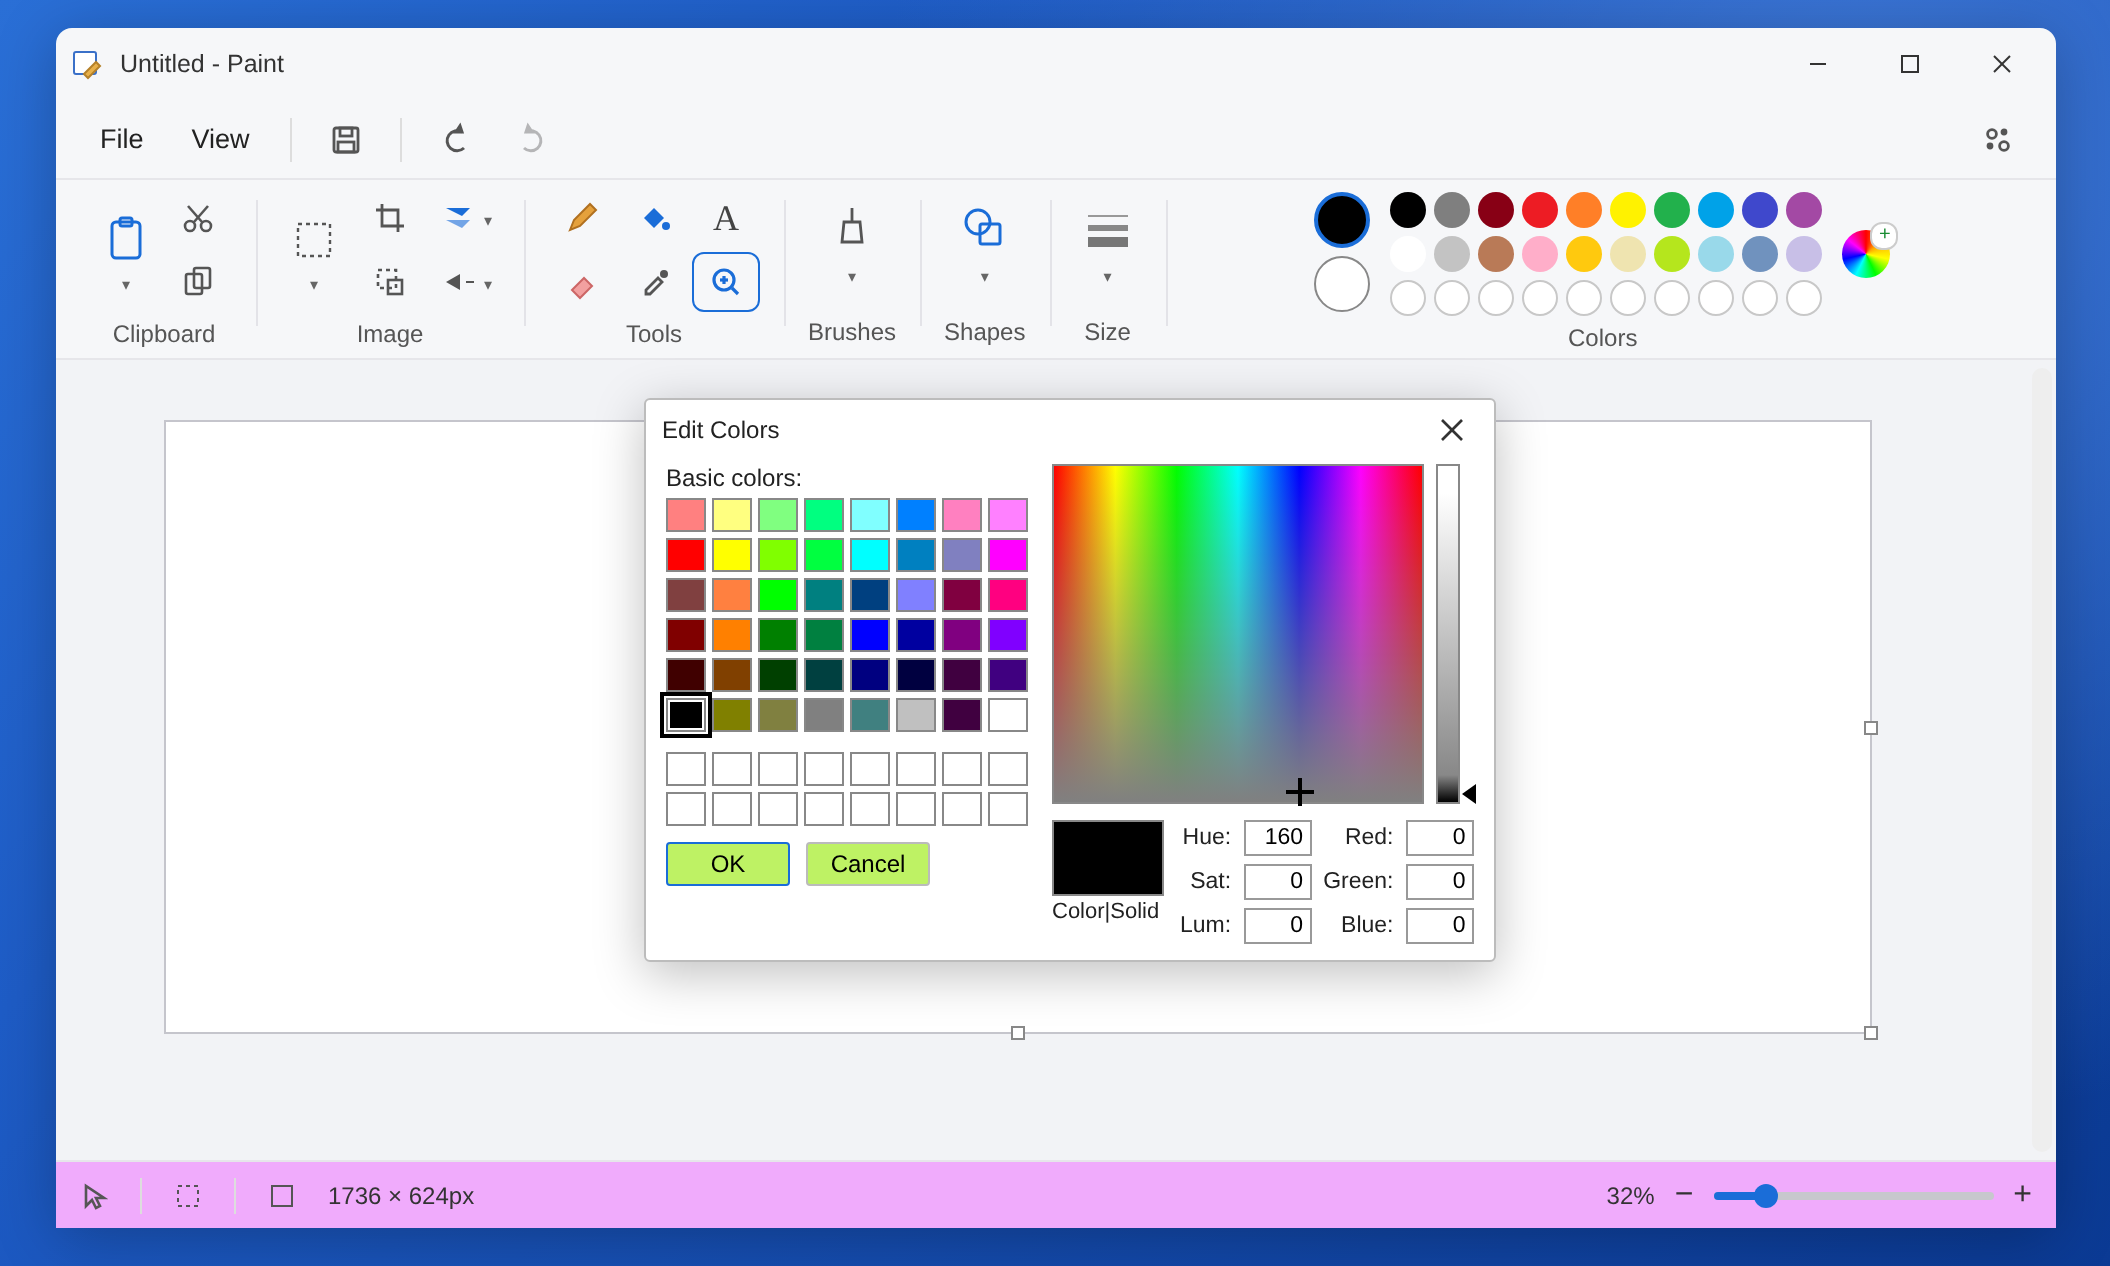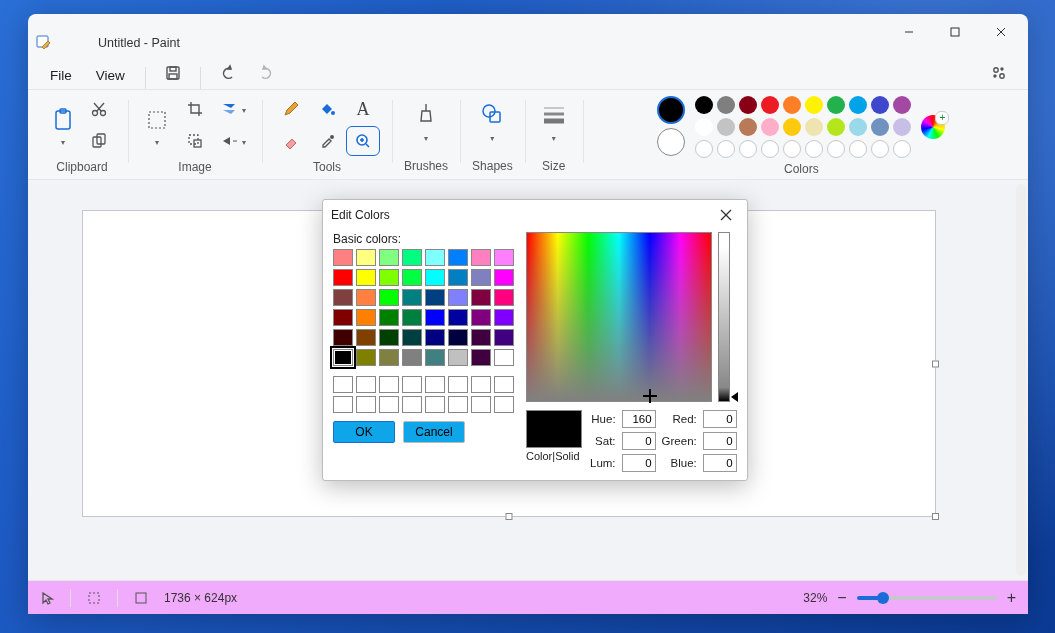--- a/index.html
+++ b/index.html
@@ -9,25 +9,25 @@
   }
   .desktop-wave {
     position:absolute; inset:0; pointer-events:none;
     background: radial-gradient(circle at 88% 12%, #3e78d8 0%, transparent 45%);
   }
   .window {
     position: absolute; top: 14px; left: 28px; width: 1000px; height: 600px;
     background: #f6f7f9; border-radius: 8px; box-shadow: 0 5px 30px rgba(0,0,0,.25);
     display: flex; flex-direction: column;
   }
-  .titlebar { height: 36px; display: flex; align-items: flex-end; padding: 0 4px 0 8px; font-size: 12.5px; color:#333;gap:38px; }
+  .titlebar { height: 36px; display: flex; align-items: center; padding: 0 4px 0 8px; font-size: 12.5px; color:#333; }
   .titlebar .icon { width:16px; height:16px; margin-right:8px; }
   .win-controls { margin-left:auto; display:flex;}
   .win-btn { width:46px; height:36px; display:flex; align-items:center; justify-content:center; color:#333;}
-  .menubar { height:40px; display:flex; align-items:flex-end; padding:0 12px; gap:4px; font-size:13.5px; color:#222; border-bottom:1px solid #e6e6ea;}
+  .menubar { height:40px; display:flex; align-items:center; padding:0 12px; gap:4px; font-size:13.5px; color:#222; border-bottom:1px solid #e6e6ea;}
   .menu-item{padding:6px 10px;border-radius:4px;}
   .menu-sep{width:1px;height:22px;background:#ddd;margin:0 6px;}
   .menu-icon{width:34px;height:32px;display:flex;align-items:center;justify-content:center;border-radius:4px;color:#555;}
   .ribbon{height:90px;display:flex;align-items:stretch;border-bottom:1px solid #e6e6ea;padding:4px 8px 0;}
   .group{display:flex;flex-direction:column;align-items:center;padding:0 12px;position:relative;}
   .group + .group::before{content:"";position:absolute;left:0;top:6px;bottom:16px;width:1px;background:#e3e3e8;}
   .group-row{display:flex;gap:4px;align-items:center;}
   .group-label{font-size:12px;color:#555;margin-top:auto;padding:4px 0 6px;}
   .rbtn{width:34px;height:30px;display:flex;align-items:center;justify-content:center;border-radius:4px;color:#444;}
   .rbtn.sel{border:1.5px solid #1a6dd8;border-radius:6px;}
@@ -64,21 +64,21 @@
   .dlg-close{margin-left:auto;width:26px;height:26px;display:flex;align-items:center;justify-content:center;}
   .dlg-body{display:flex;padding:2px 10px 8px;gap:4px;}
   .dlg-left{width:200px;}
   .basic-grid{display:grid;grid-template-columns:repeat(8,20px);grid-auto-rows:17px;gap:3px;margin:3px 0 10px;}
   .bsw{border:1px solid #888;}
   .bsw.sel{outline:2px solid #000;outline-offset:1px;box-shadow:0 0 0 1px #fff inset;}
   .cust-grid{display:grid;grid-template-columns:repeat(8,20px);grid-auto-rows:17px;gap:3px;margin:3px 0 8px;}
   .csw{border:1px solid #888;background:#fff;}
   .define-btn{width:196px;height:22px;border:1px solid #d0d0d0;background:#f4f4f4;color:#888;font-size:11.5px;border-radius:2px;}
   .dlg-buttons{display:flex;gap:8px;margin-top:8px;}
-  .dlg-btn{width:62px;height:22px;border:1px solid #bbb;background:#0ea5e9;font-size:12px;border-radius:2px;}
+  .dlg-btn{width:62px;height:22px;border:1px solid #bbb;background:#bef264;font-size:12px;border-radius:2px;}
   .dlg-btn.pri{border:1.5px solid #1a6dd8;}
   .dlg-right{flex:1;}
   .gradient-row{display:flex;gap:6px;}
   .hue-grad{width:186px;height:170px;position:relative;border:1px solid #888;
     background:linear-gradient(to bottom, rgba(128,128,128,0)0%, rgba(128,128,128,1)100%),
                linear-gradient(to right,#ff0000,#ffff00,#00ff00,#00ffff,#0000ff,#ff00ff,#ff0000);}
   .hue-cross{position:absolute;left:118px;top:158px;width:10px;height:10px;}
   .hue-cross::before{content:"";position:absolute;left:4px;top:-2px;width:2px;height:14px;background:#000;}
   .hue-cross::after{content:"";position:absolute;top:4px;left:-2px;height:2px;width:14px;background:#000;}
   .lum-bar{width:12px;height:170px;border:1px solid #888;background:linear-gradient(to bottom,#fff 0%,#fff 8%,#888 92%,#000 100%);}

